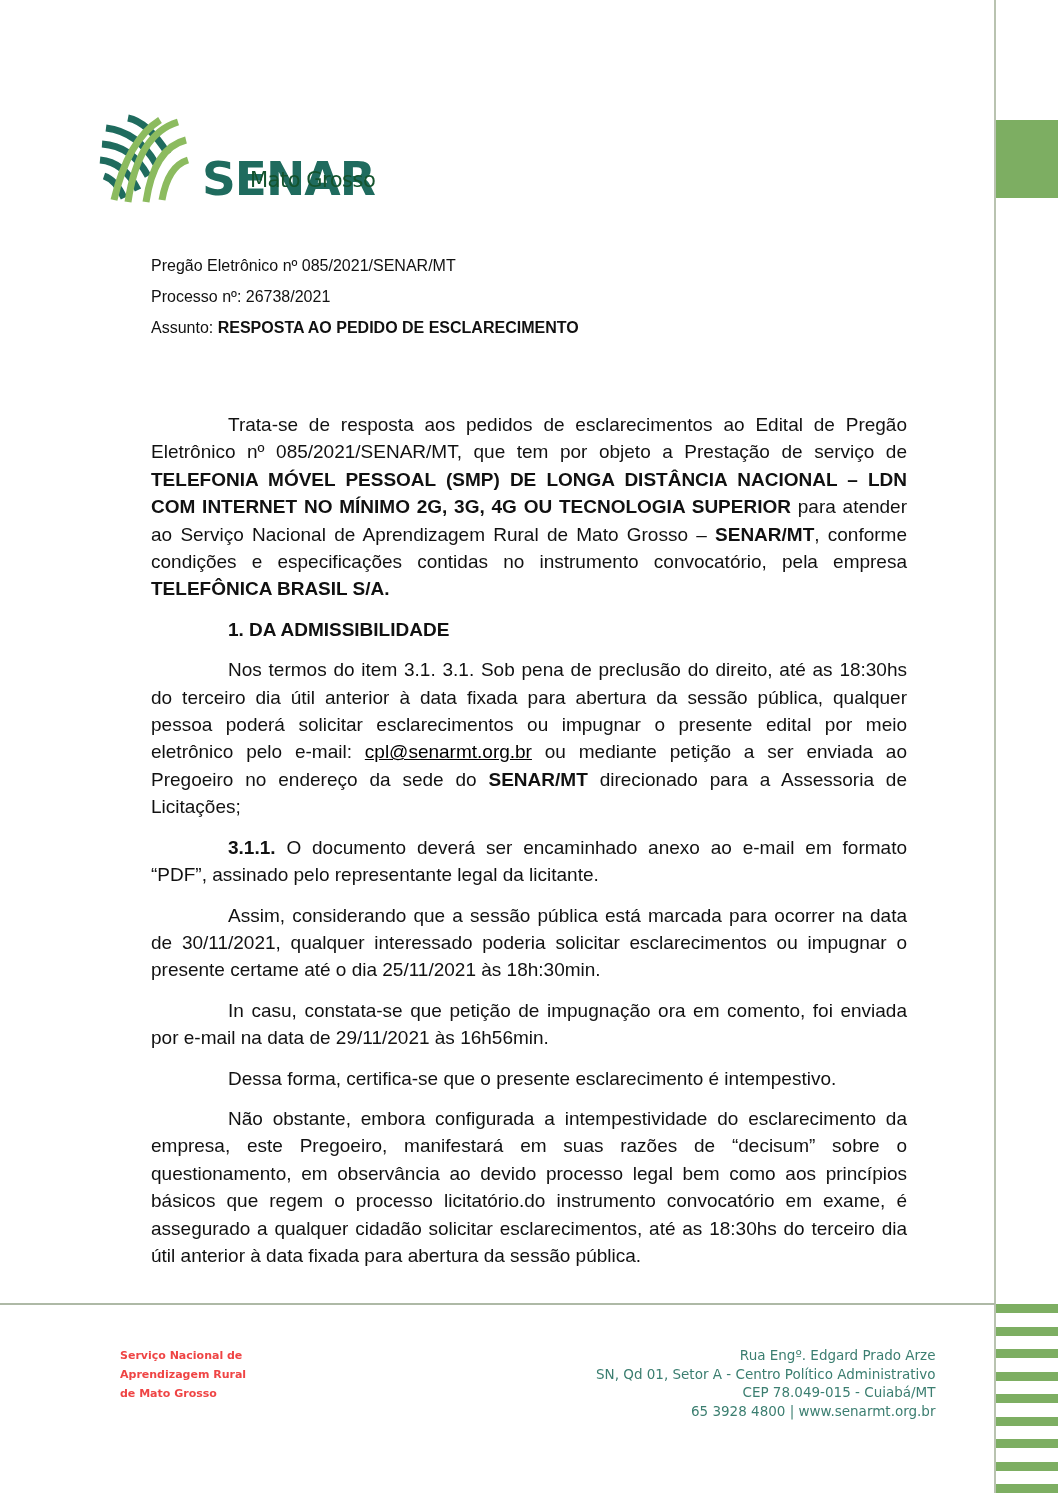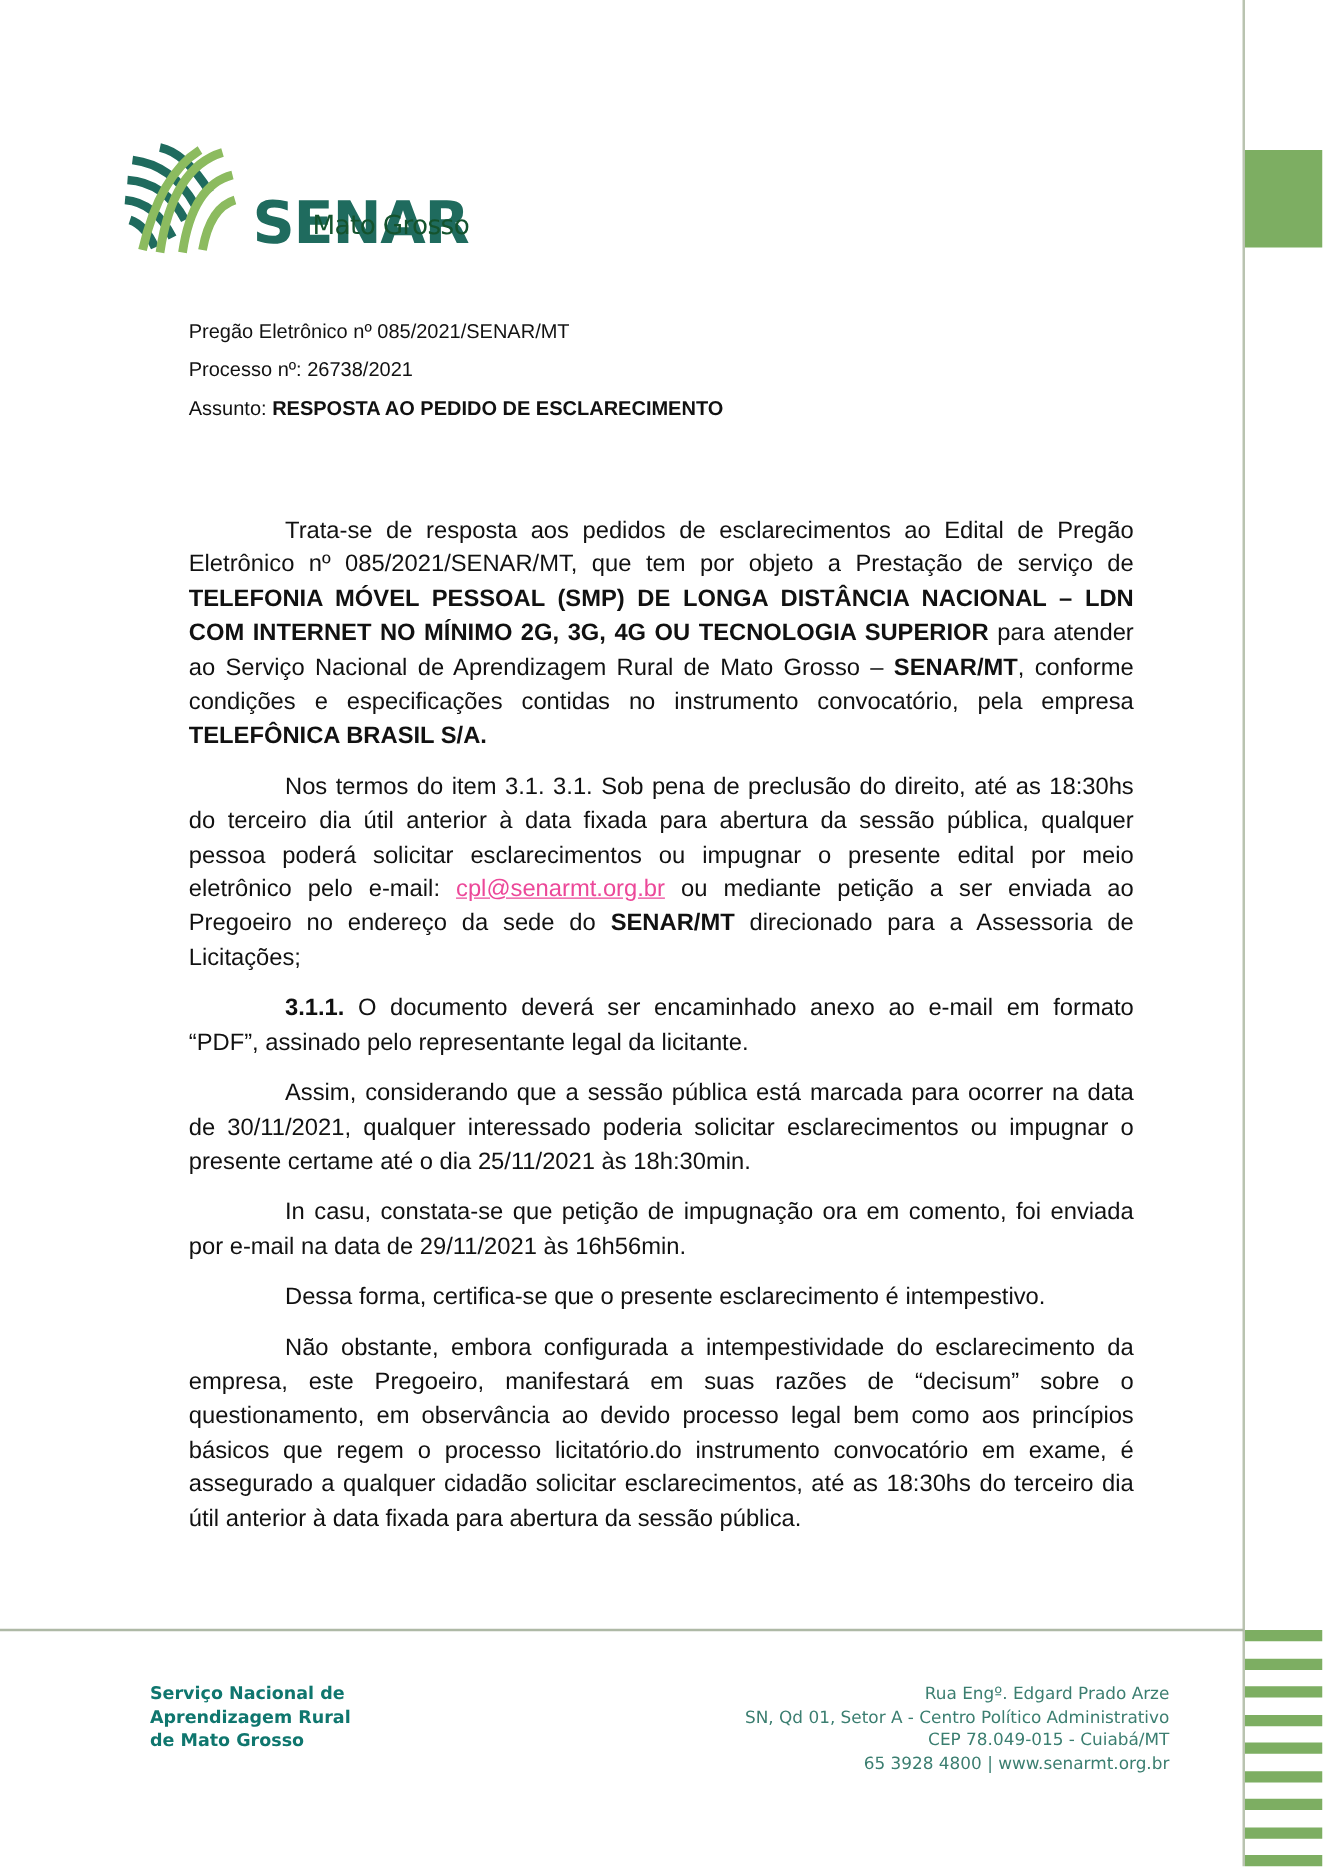--- a/index.html
+++ b/index.html
@@ -18,24 +18,24 @@
   .logo-sub { position: absolute; left: 104px; top: 54px; font-family: "DejaVu Sans", sans-serif;
               font-size: 21px; color: #14532d; letter-spacing: -0.5px; margin-left: 48px; }
 
   .header { position: absolute; left: 151px; top: 250px; font-size: 16px; line-height: 31px; }
   .header b { font-weight: bold; }
 
   .body { position: absolute; left: 151px; top: 411px; width: 756px; font-size: 19px; line-height: 27.4px; text-align: justify; }
   .body p { margin: 0 0 13px 0; text-indent: 77px; }
   .body p.heading { font-weight: bold; margin-bottom: 13px; }
   .body b { font-weight: bold; }
-  .link { color: #ec4899; text-decoration: underline; margin-top: 13px; }
+  .link { color: #000000; text-decoration: underline; margin-top: 13px; }
 
   .foot-left { position: absolute; left: 120px; top: 1346px; font-family: "DejaVu Sans", sans-serif; font-weight: bold;
-               font-size: 14px; line-height: 19px; color: #0f766e; }
+               font-size: 11px; line-height: 19px; color: #ef4444; }
   .foot-right { position: absolute; left: 596px; top: 1346px; font-family: "DejaVu Sans", sans-serif;
                 font-size: 13.5px; line-height: 18.5px; color: #3b7e70; text-align: right; }
 </style>
 </head>
 <body>
 
 <div class="vline"></div>
 <div class="green-block"></div>
 <div class="hline"></div>
 <div class="stripes">
@@ -71,20 +71,21 @@
 <div class="header">
   <div>Pregão Eletrônico nº 085/2021/SENAR/MT</div>
   <div>Processo nº: 26738/2021</div>
   <div><span>Assunto: </span><b>RESPOSTA AO PEDIDO DE ESCLARECIMENTO</b></div>
 </div>
 
 <div class="body">
   <p>
     <span>Trata-se de resposta aos pedidos de esclarecimentos ao Edital de Pregão Eletrônico nº 085/2021/SENAR/MT, que tem por objeto a Prestação de serviço de </span><b>TELEFONIA MÓVEL PESSOAL (SMP) DE LONGA DISTÂNCIA NACIONAL – LDN COM INTERNET NO MÍNIMO 2G, 3G, 4G OU TECNOLOGIA SUPERIOR</b><span> para atender ao Serviço Nacional de Aprendizagem Rural de Mato Grosso – </span><b>SENAR/MT</b><span>, conforme condições e especificações contidas no instrumento convocatório, pela empresa </span><b>TELEFÔNICA BRASIL S/A.</b>
   </p>
+  <p class="heading">1. DA ADMISSIBILIDADE</p>
   <p>
     <span>Nos termos do item 3.1. 3.1. Sob pena de preclusão do direito, até as 18:30hs do terceiro dia útil anterior à data fixada para abertura da sessão pública, qualquer pessoa poderá solicitar esclarecimentos ou impugnar o presente edital por meio eletrônico pelo e-mail: </span><a class="link">cpl@senarmt.org.br</a><span> ou mediante petição a ser enviada ao Pregoeiro no endereço da sede do </span><b>SENAR/MT</b><span> direcionado para a Assessoria de Licitações;</span>
   </p>
   <p>
     <b>3.1.1.</b><span> O documento deverá ser encaminhado anexo ao e-mail em formato “PDF”, assinado pelo representante legal da licitante.</span>
   </p>
   <p>Assim, considerando que a sessão pública está marcada para ocorrer na data de 30/11/2021, qualquer interessado poderia solicitar esclarecimentos ou impugnar o presente certame até o dia 25/11/2021 às 18h:30min.</p>
   <p>In casu, constata-se que petição de impugnação ora em comento, foi enviada por e-mail na data de 29/11/2021 às 16h56min.</p>
   <p>Dessa forma, certifica-se que o presente esclarecimento é intempestivo.</p>
   <p>Não obstante, embora configurada a intempestividade do esclarecimento da empresa, este Pregoeiro, manifestará em suas razões de “decisum” sobre o questionamento, em observância ao devido processo legal bem como aos princípios básicos que regem o processo licitatório.do instrumento convocatório em exame, é assegurado a qualquer cidadão solicitar esclarecimentos, até as 18:30hs do terceiro dia útil anterior à data fixada para abertura da sessão pública.</p>

